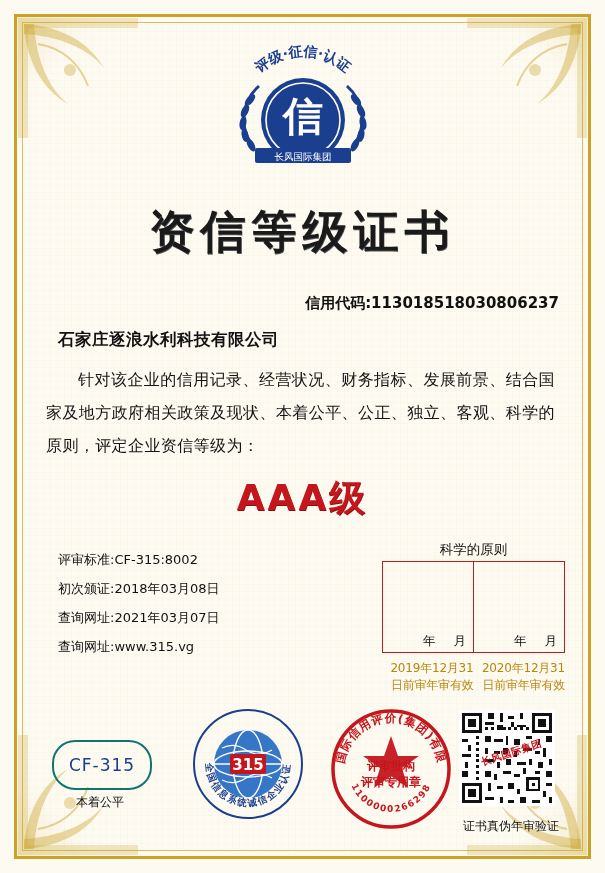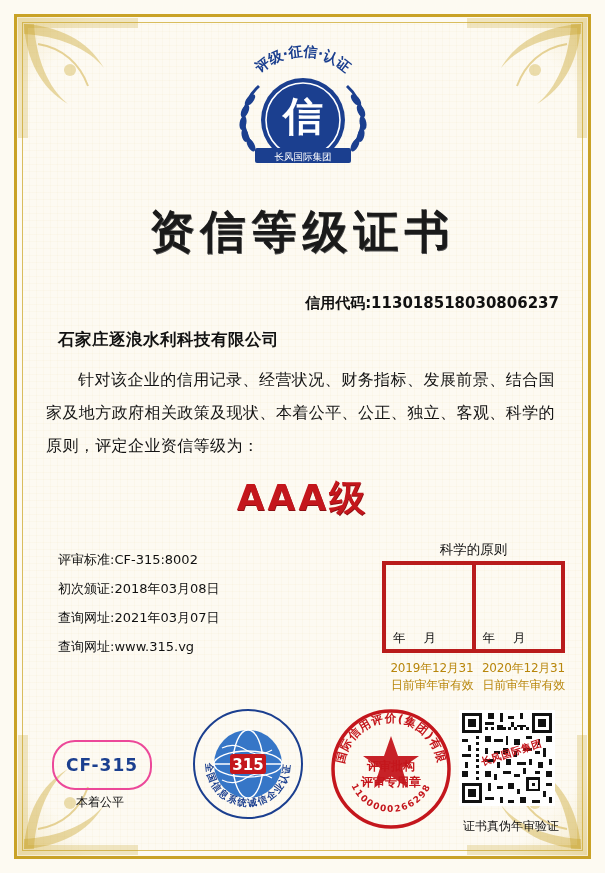--- a/index.html
+++ b/index.html
@@ -174,23 +174,23 @@
     margin-bottom: 2px;
   }
   .review-table {
     border: 1px solid #111;
     border-collapse: collapse;
     width: 100%;
     height: 92px;
     table-layout: fixed;
   }
   .review-table td {
-    border: 4px solid #b91c1c;
+    border: 1px solid #b91c1c;
     vertical-align: bottom;
-    text-align: left;
+    text-align: right;
     padding: 0 0 2px 0;
     position: relative;
   }
   .review-cell-label {
     font-family: "DejaVu Sans", sans-serif;
     font-size: 12.5px;
     color: #111;
     letter-spacing: 7px;
     padding-left: 7px;
   }
@@ -224,28 +224,28 @@
     color: #111;
     text-align: center;
     width: 110px;
   }
 
   .cf315 {
     left: 12px;
     top: 22px;
     width: 96px;
     height: 46px;
-    border: 2px solid #ec4899;
+    border: 2px solid #0f766e;
     border-radius: 23px;
     display: flex;
     align-items: center;
     justify-content: center;
     font-family: "DejaVu Sans", sans-serif;
     font-size: 17px;
-    font-weight: bold;
+    font-weight: normal;
     color: #1b3f8f;
     letter-spacing: 1px;
   }
   .cf315-cap { left: 5px; top: 76px; }
 
   .globe-seal {
     left: 152px;
     top: -10px;
     width: 112px;
     height: 112px;

